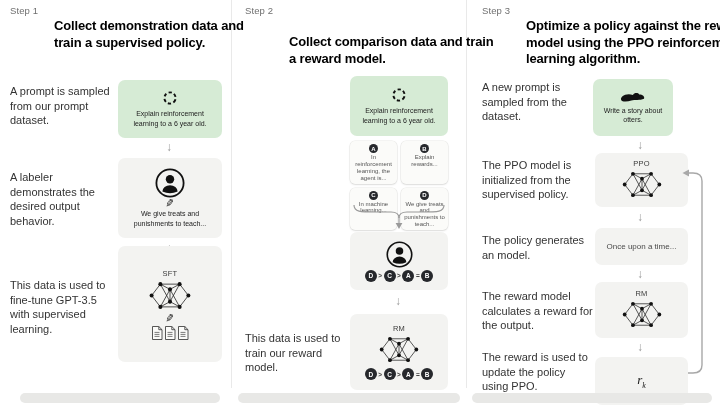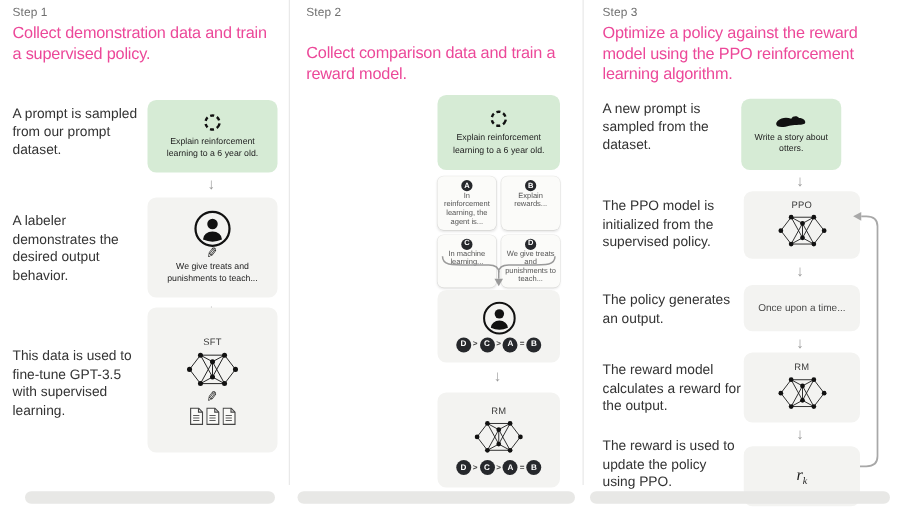--- a/index.html
+++ b/index.html
@@ -1,20 +1,20 @@
 <!DOCTYPE html>
 <html><head>
 <meta charset="utf-8">
 <style>
   html,body{margin:0;padding:0;background:#fff;}
   .canvas{position:relative;width:720px;height:407px;background:#ffffff;overflow:hidden;
           font-family:"Liberation Sans",sans-serif;color:#1c1c1c;}
   .divider{position:absolute;top:0;width:1px;height:388px;background:#e9e9e9;}
   .step-label{position:absolute;font-size:9.5px;color:#6f6f6f;letter-spacing:.1px;}
-  .heading{position:absolute;font-size:13px;font-weight:normal;color:#ec4899;line-height:1.28;letter-spacing:-.15px;}
+  .heading{position:absolute;font-size:13px;font-weight:bold;color:#000000;line-height:1.28;letter-spacing:-.15px;margin-left:44px;}
   .body-text{position:absolute;font-size:11px;color:#333;line-height:1.32;}
   .fbox{position:absolute;border-radius:7px;display:flex;flex-direction:column;align-items:center;justify-content:center;text-align:center;}
   .green{background:#d6ebd5;}
   .gray{background:#f3f3f1;}
   .caption{font-size:7px;color:#222;line-height:1.3;padding:0 6px;}
   .model-label{font-size:7.5px;color:#3a3a3a;letter-spacing:.2px;}
   .arrow{position:absolute;color:#9a9a9a;font-size:12px;line-height:1;}
   .pen{display:inline-block;transform:scaleX(-1) rotate(8deg);font-size:11px;color:#111;line-height:1;}
   .docs-row{display:flex;gap:2px;margin-top:2px;}
   .cards{position:absolute;display:grid;grid-template-columns:1fr 1fr;gap:4px;}
@@ -161,20 +161,21 @@
       <span class="rk-circle">C</span>
       <span class="rk-sep">&gt;</span>
       <span class="rk-circle">A</span>
       <span class="rk-sep">=</span>
       <span class="rk-circle">B</span>
     </div>
   </div>
 
   <span class="arrow" style="left:395px;top:295px">↓</span>
 
+  <div class="body-text" style="left:245px;top:331px;width:100px">This data is used to train our reward model.</div>
   <div class="fbox gray" style="left:350px;top:314px;width:98px;height:76px">
     <div class="model-label">RM</div>
     <svg class="netsvg" width="40" height="33" viewBox="0 0 48 40">
         <use href="#net"></use>
       </svg>
     <div class="ranking">
       <span class="rk-circle">D</span>
       <span class="rk-sep">&gt;</span>
       <span class="rk-circle">C</span>
       <span class="rk-sep">&gt;</span>
@@ -200,21 +201,21 @@
   <div class="body-text" style="left:482px;top:158px;width:110px">The PPO model is initialized from the supervised policy.</div>
   <div class="fbox gray" style="left:595px;top:153px;width:93px;height:54px">
     <div class="model-label">PPO</div>
     <svg class="netsvg" width="40" height="33" viewBox="0 0 48 40">
         <use href="#net"></use>
       </svg>
   </div>
 
   <span class="arrow" style="left:637px;top:211px">↓</span>
 
-  <div class="body-text" style="left:482px;top:233px;width:110px">The policy generates an output.</div>
+  <div class="body-text" style="left:482px;top:233px;width:110px">The policy generates an model.</div>
   <div class="fbox gray" style="left:595px;top:228px;width:93px;height:37px">
     <span class="out-caption">Once upon a time...</span>
   </div>
 
   <span class="arrow" style="left:637px;top:268px">↓</span>
 
   <div class="body-text" style="left:482px;top:289px;width:112px">The reward model calculates a reward for the output.</div>
   <div class="fbox gray" style="left:595px;top:282px;width:93px;height:56px">
     <div class="model-label">RM</div>
     <svg class="netsvg" width="40" height="33" viewBox="0 0 48 40">

